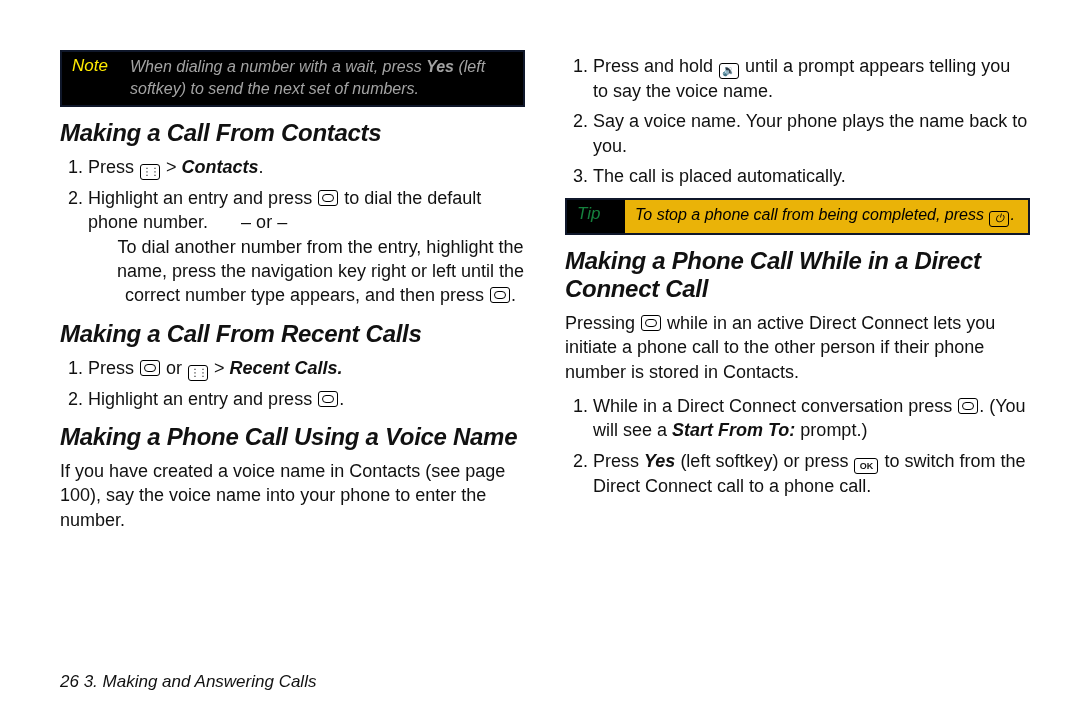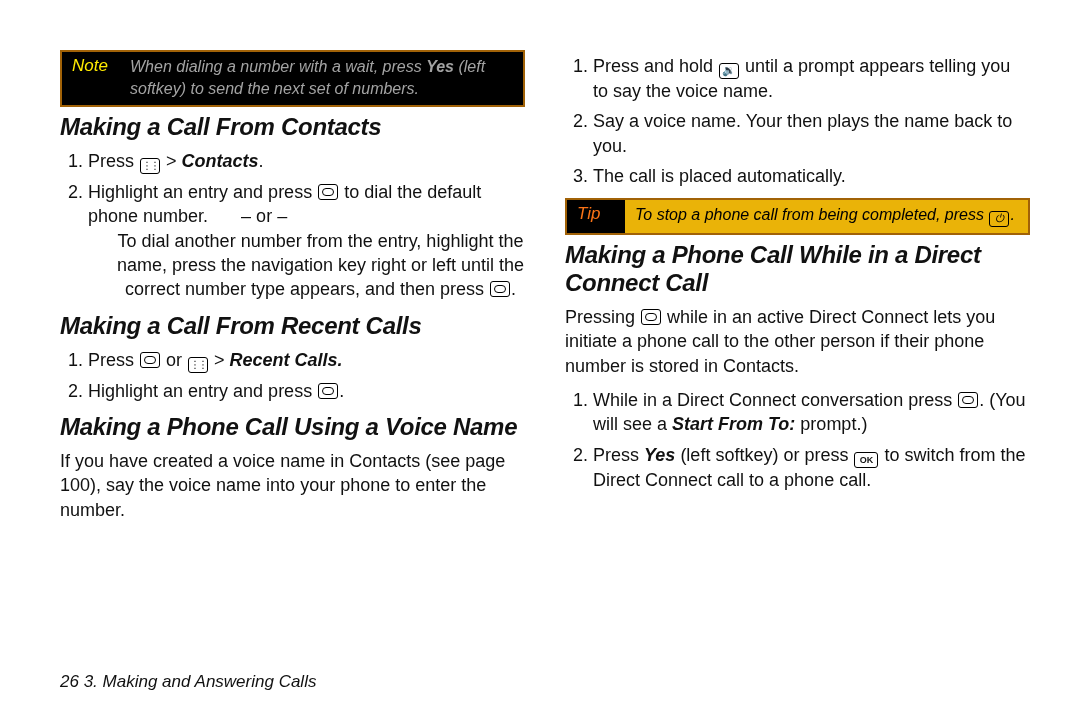--- a/index.html
+++ b/index.html
@@ -15,51 +15,51 @@
   }
   .page {
     display: flex;
     padding: 50px 50px 30px 60px;
     gap: 40px;
   }
   .col {
     width: 470px;
   }
   .callout {
-    border: 2px solid #a16207;
+    border: 2px solid #0f172a;
     display: flex;
     align-items: stretch;
     margin-bottom: 6px;
   }
   .callout .label {
     background: #000;
     font-style: italic;
     padding: 4px 10px;
     font-size: 17px;
     display: flex;
     align-items: flex-start;
     min-width: 38px;
   }
   .callout .note-label { color: #ffeb00; }
-  .callout .tip-label  { color: #f97316; }
+  .callout .tip-label  { color: #15803d; }
   .callout .body {
     background: #eab308;
     color: #000;
     font-style: italic;
     font-size: 16px;
     padding: 4px 8px 6px 10px;
     flex: 1;
     line-height: 1.35;
   }
   .callout.dark .body { background:#000; color:#a3a3a3; }
   h2 {
     font-style: italic;
     font-weight: 600;
     font-size: 24px;
-    margin: 4px 0 8px 0;
+    margin: 12px 0 8px 0;
     letter-spacing: -0.3px;
   }
   ol {
     margin: 4px 0 10px 0;
     padding-left: 28px;
   }
   ol li {
     margin-bottom: 6px;
     line-height: 1.35;
   }
@@ -139,21 +139,21 @@
 
     <h2>Making a Phone Call Using a Voice Name</h2>
     <p class="para">If you have created a voice name in Contacts (see page 100), say the voice name into your phone to enter the number.</p>
   </div>
 
   <div class="col">
     <ol>
       <li>
         <span>Press and hold </span><span class="icon speaker"></span><span> until a prompt appears telling you to say the voice name.</span>
       </li>
-      <li>Say a voice name. Your then plays the name back to you.</li>
+      <li>Say a voice name. Your phone plays the name back to you.</li>
       <li>The call is placed automatically.</li>
     </ol>
 
     <div class="callout">
       <div class="label tip-label">Tip</div>
       <div class="body" style="color:#000">
         <span>To stop a phone call from being completed, press </span><span class="icon end"></span><span>.</span>
       </div>
     </div>
 

